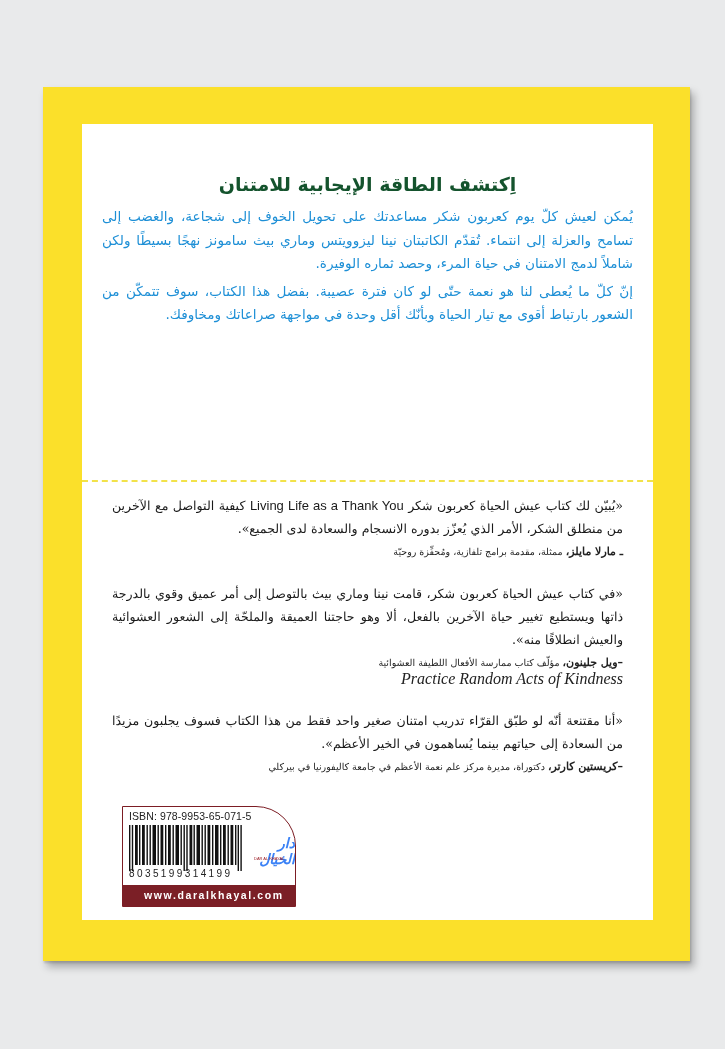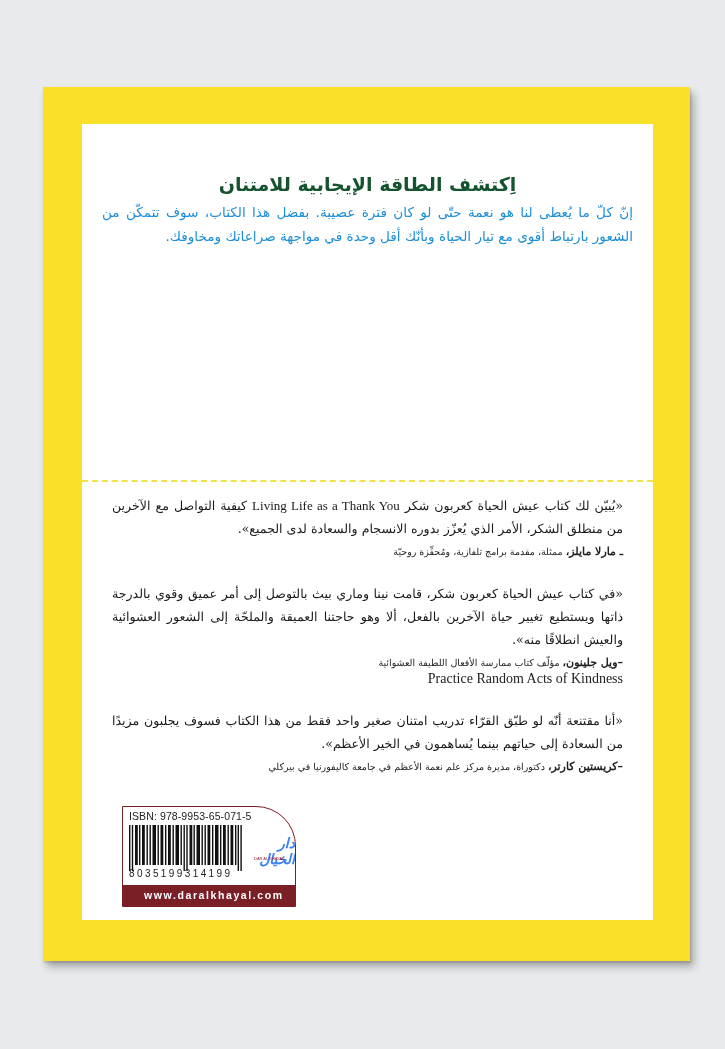--- a/index.html
+++ b/index.html
@@ -75,42 +75,43 @@
       color: #1a1a1a;
     }
     .quote {
       font-family: "DejaVu Serif", serif;
       font-size: 12.6px;
       line-height: 23px;
       text-align: justify;
       margin: 0;
     }
     .quote .en {
-      font-family: Liberation Serif, serif;
+      font-family: Liberation Sans, sans-serif;
       font-size: 13px;
     }
     .attribution {
       font-family: "DejaVu Serif", serif;
       font-size: 9.5px;
       line-height: 16px;
       margin-top: 4px;
       color: #222;
     }
     .attribution .name {
       font-weight: bold;
       font-size: 11px;
     }
     .attribution .en-line {
       font-family: "Liberation Serif", serif;
-      font-size: 14px;
+      font-size: 16px;
       direction: ltr;
       text-align: right;
       display: block;
       unicode-bidi: isolate;
       text-align: right;
+      font-style: italic;
     }
     .attribution .en-line-wrap {
       text-align: right;
     }
     .block { margin-bottom: 22px; }
 
     
     .barcode-box {
       position: absolute;
       left: 40px;
@@ -184,20 +185,21 @@
     }
   </style>
 </head>
 <body>
 
 <div class="cover">
   <div class="panel">
 
     <div class="section-top">
       <div class="title">اِكتشف الطاقة الإيجابية للامتنان</div>
+      <p class="body-para p1">يُمكن لعيش كلّ يوم كعربون شكر مساعدتك على تحويل الخوف إلى شجاعة، والغضب إلى تسامح والعزلة إلى انتماء. تُقدّم الكاتبتان نينا ليزوويتس وماري بيث سامونز نهجًا بسيطًا ولكن شاملاً لدمج الامتنان في حياة المرء، وحصد ثماره الوفيرة.</p>
       <p class="body-para p3">إنّ كلّ ما يُعطى لنا هو نعمة حتّى لو كان فترة عصيبة. بفضل هذا الكتاب، سوف تتمكّن من الشعور بارتباط أقوى مع تيار الحياة وبأنّك أقل وحدة في مواجهة صراعاتك ومخاوفك.</p>
     </div>
 
     <div class="divider"></div>
 
     <div class="section-quotes">
 
       <div class="block">
         <p class="quote"><span>«يُبيّن لك كتاب عيش الحياة كعربون شكر </span><span class="en">Living Life as a Thank You</span><span> كيفية التواصل مع الآخرين من منطلق الشكر، الأمر الذي يُعزّز بدوره الانسجام والسعادة لدى الجميع».</span></p>
         <div class="attribution">

